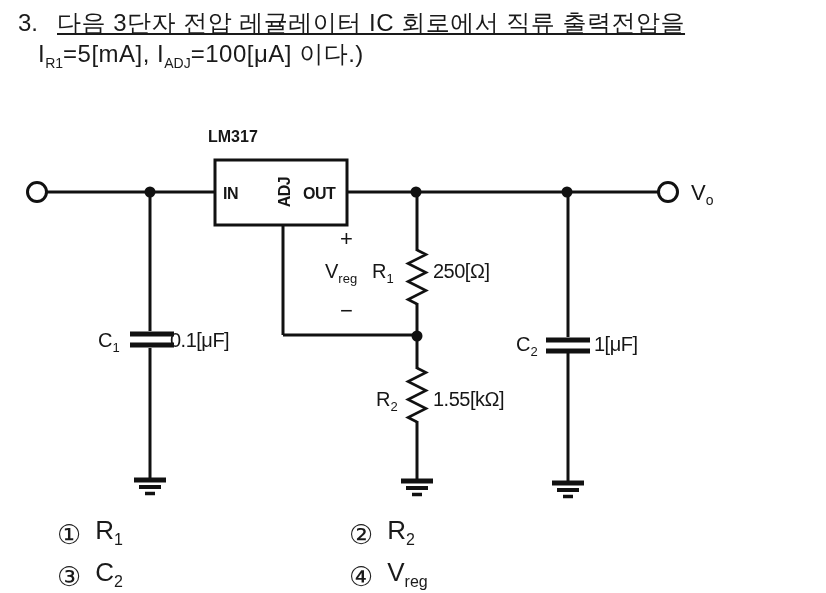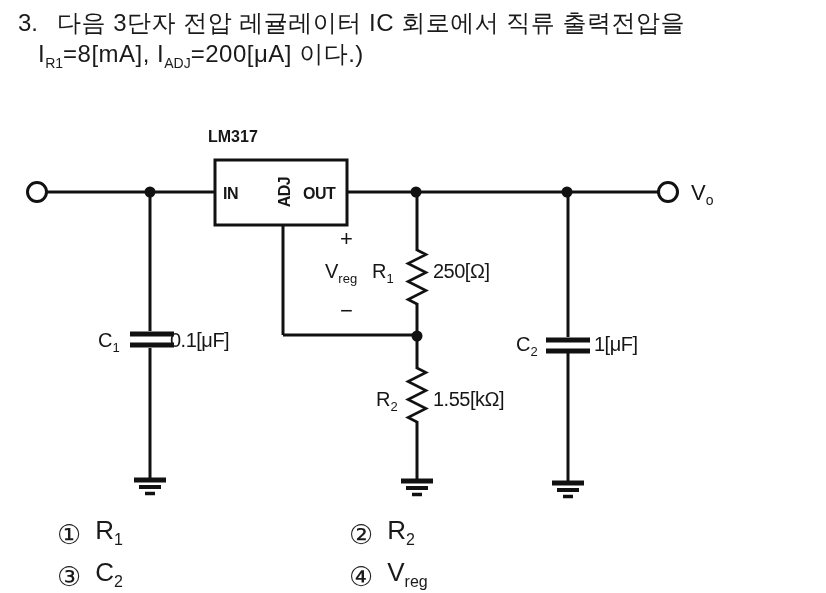--- a/index.html
+++ b/index.html
@@ -3,21 +3,21 @@
 <meta charset="utf-8">
 <style>
   html,body{margin:0;padding:0;background:#fff;}
   .page{
     position:relative;width:826px;height:593px;background:#ffffff;
     font-family:"Liberation Sans","DejaVu Sans",sans-serif;color:#1a1a1a;overflow:hidden;
   }
   
   .qnum{position:absolute;left:18px;top:7px;font-size:24px;line-height:31px;}
   .qtext{position:absolute;left:38px;top:7px;width:780px;font-size:24px;line-height:31px;letter-spacing:0.5px;}
-  .qline1{padding-left:19px;}
+  .qline1{padding-left:19px;text-decoration:underline;}
   .qsub{font-size:14px;letter-spacing:0;}
   
   .circuit{position:absolute;left:0;top:0;width:826px;height:593px;}
   .circuit text{fill:#161616;font-family:"Liberation Sans","DejaVu Sans",sans-serif;}
   .pin{font-size:16px;font-weight:bold;letter-spacing:-0.5px;}
   .val{font-size:20px;letter-spacing:-0.5px;}
   .lbl{font-size:20px;}
   .sublbl{font-size:13px;}
   
   .option{position:absolute;display:flex;align-items:center;gap:14px;}
@@ -30,21 +30,21 @@
   .opt-4{left:349px;top:559px;}
 </style>
 </head>
 <body>
 
 <div class="page">
 
   <span class="qnum">3.</span>
   <div class="qtext">
     <div class="qline1">다음 3단자 전압 레귤레이터 IC 회로에서 직류 출력전압을</div>
-    <div><span>I</span><sub class="qsub">R1</sub><span>=8[mA], I</span><sub class="qsub">ADJ</sub><span>=200[μA]  이다.)</span></div>
+    <div><span>I</span><sub class="qsub">R1</sub><span>=5[mA], I</span><sub class="qsub">ADJ</sub><span>=100[μA]  이다.)</span></div>
   </div>
 
   <svg class="circuit" viewBox="0 0 826 593">
     <g stroke="#111111" stroke-width="3" fill="none">
 
       <path d="M47 192 H215"></path>
       <path d="M347 192 H659"></path>
 
       <path d="M150 192 V331"></path>
       <path d="M150 348 V478"></path>

